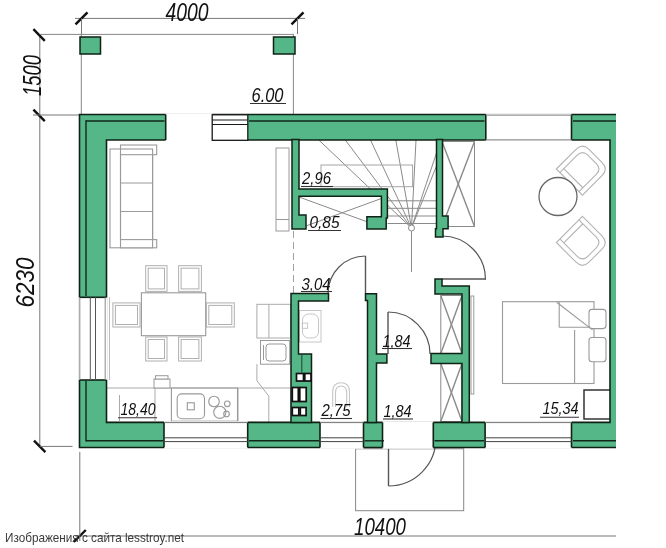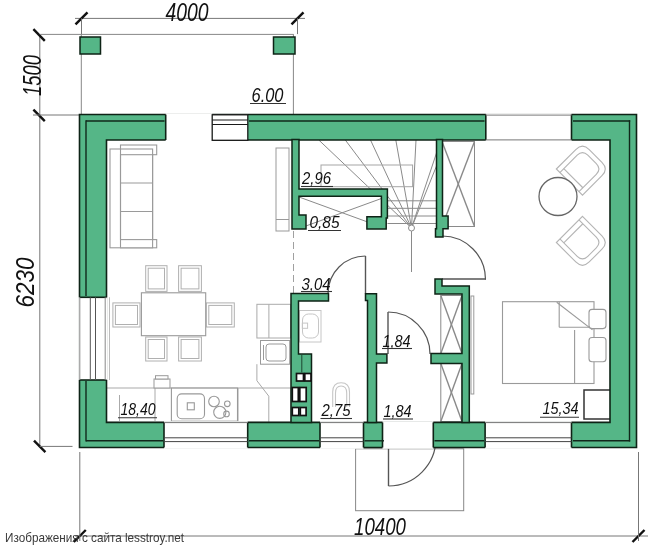--- a/index.html
+++ b/index.html
@@ -1,16 +1,16 @@
 <!DOCTYPE html>
 <html><head>
 <meta charset="utf-8">
 <style>
   html,body{margin:0;padding:0;background:#fff;}
-  .wrap{position:relative;width:666px;height:548px;overflow:hidden;}
+  .wrap{position:relative;width:616px;height:548px;overflow:hidden;}
   svg{display:block;}
   text{font-family:"Liberation Sans",sans-serif;}
 </style>
 </head>
 <body>
 <div class="wrap">
 <svg width="666" height="548" viewBox="0 0 666 548">
 
 <rect x="0" y="0" width="666" height="548" fill="#ffffff"></rect>
 

